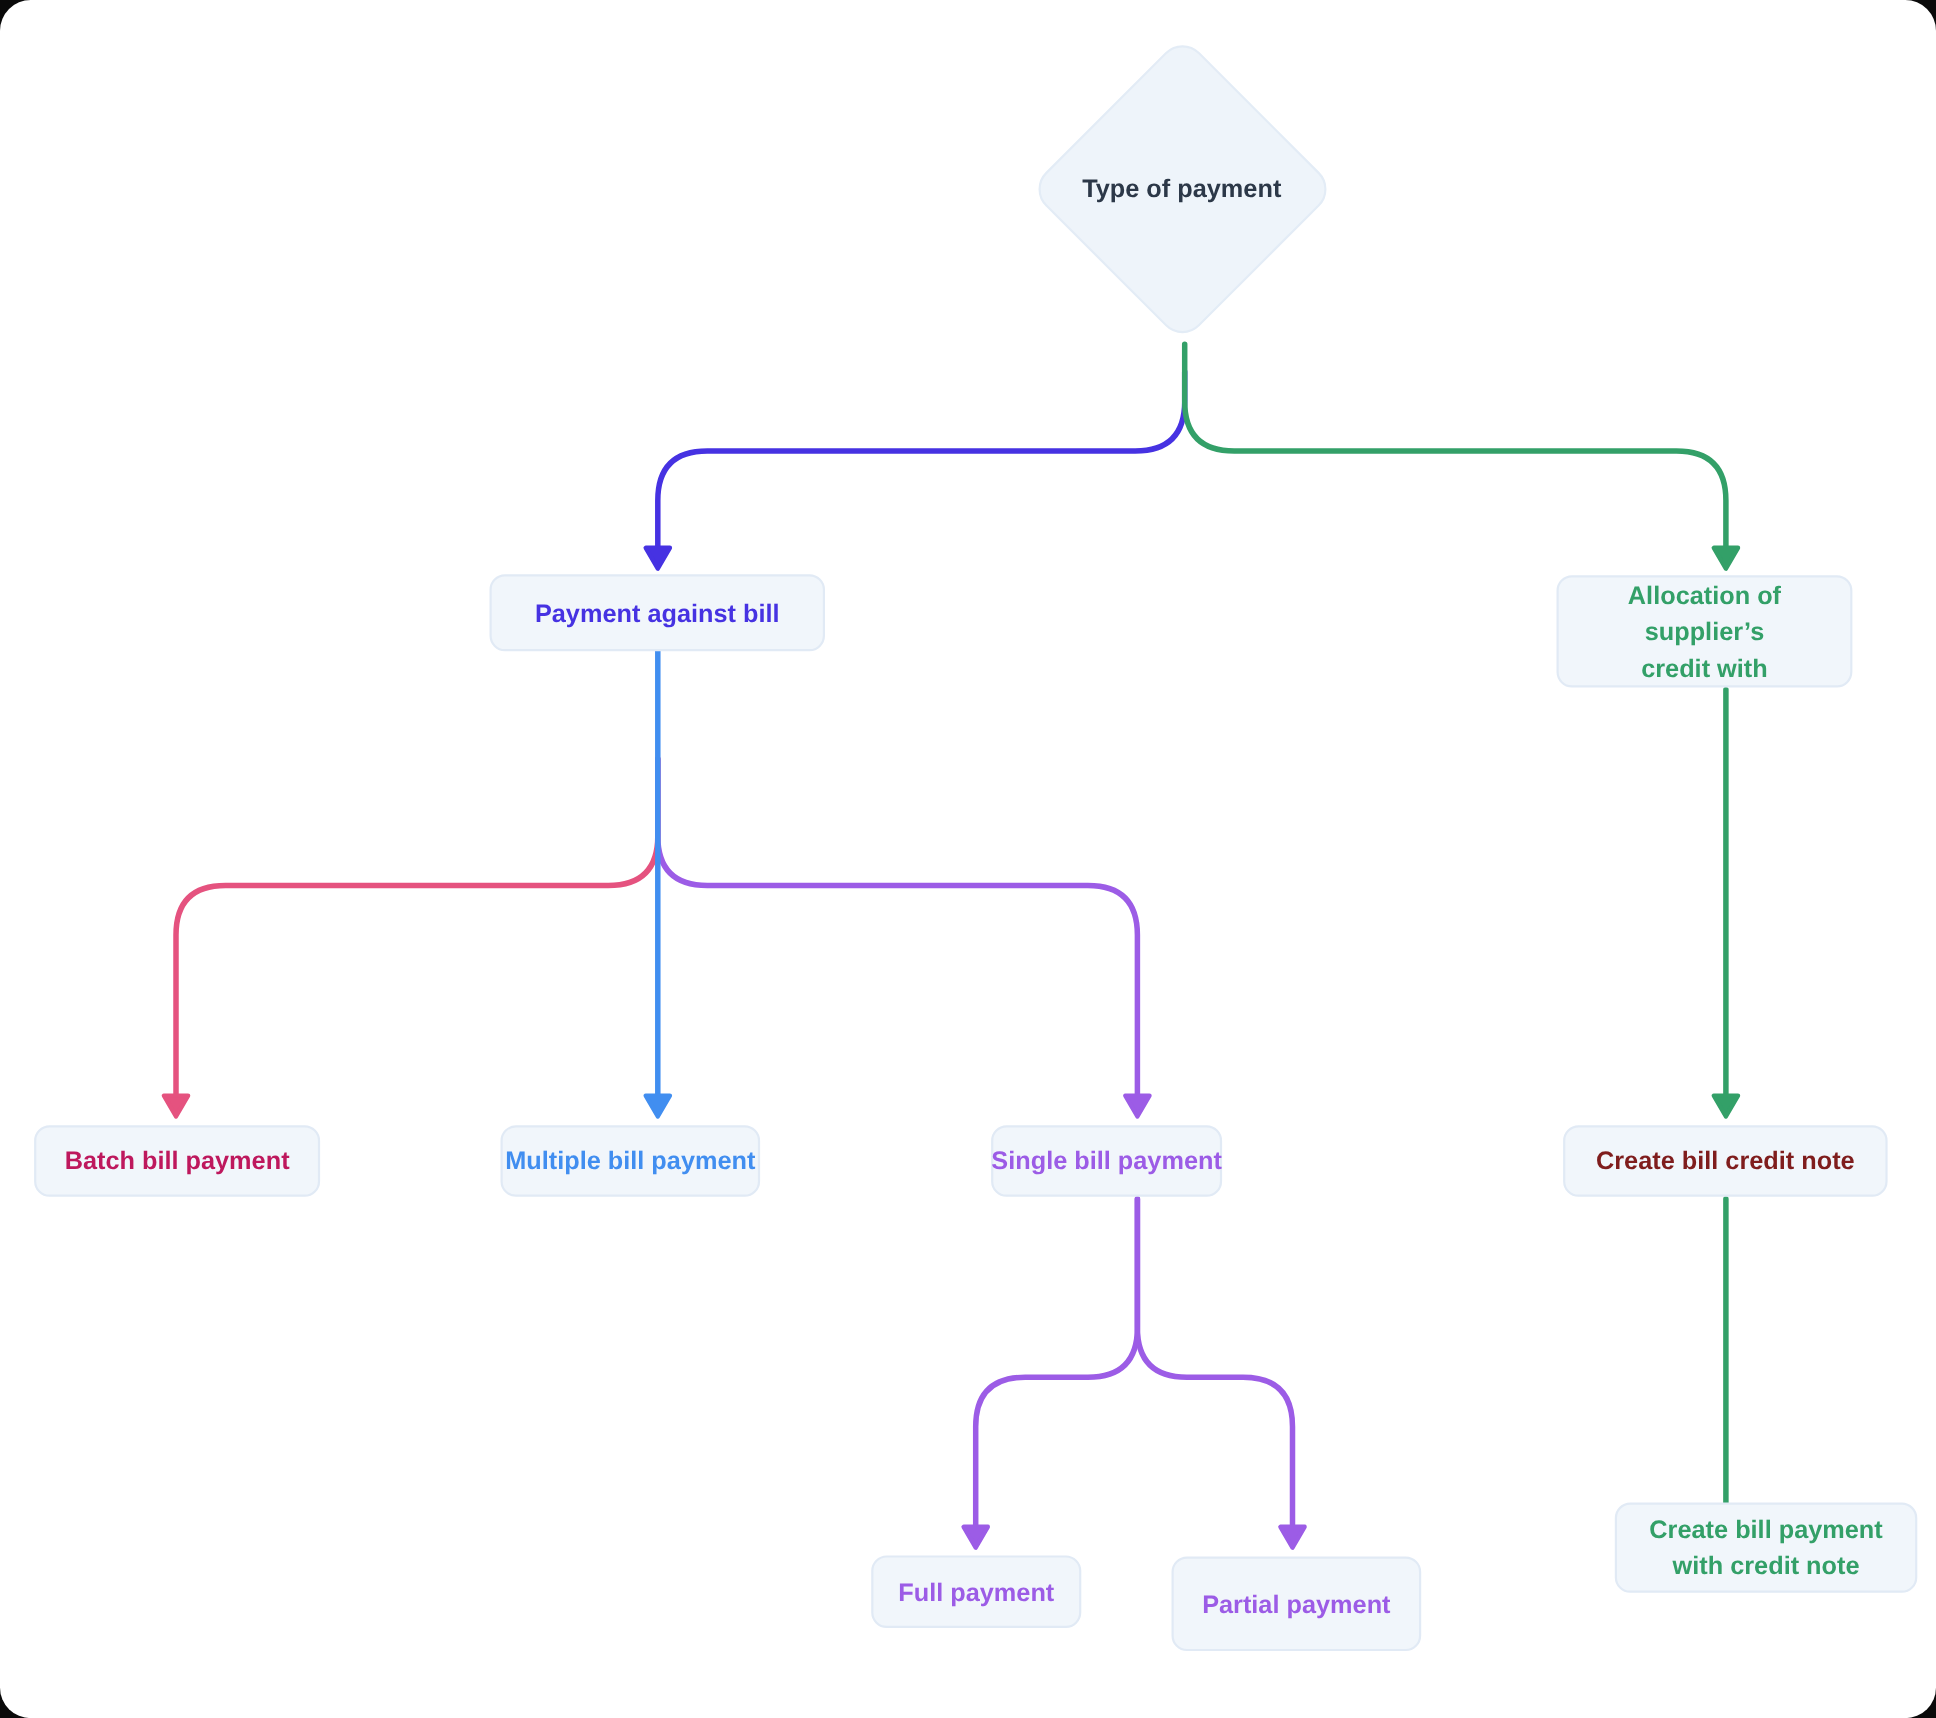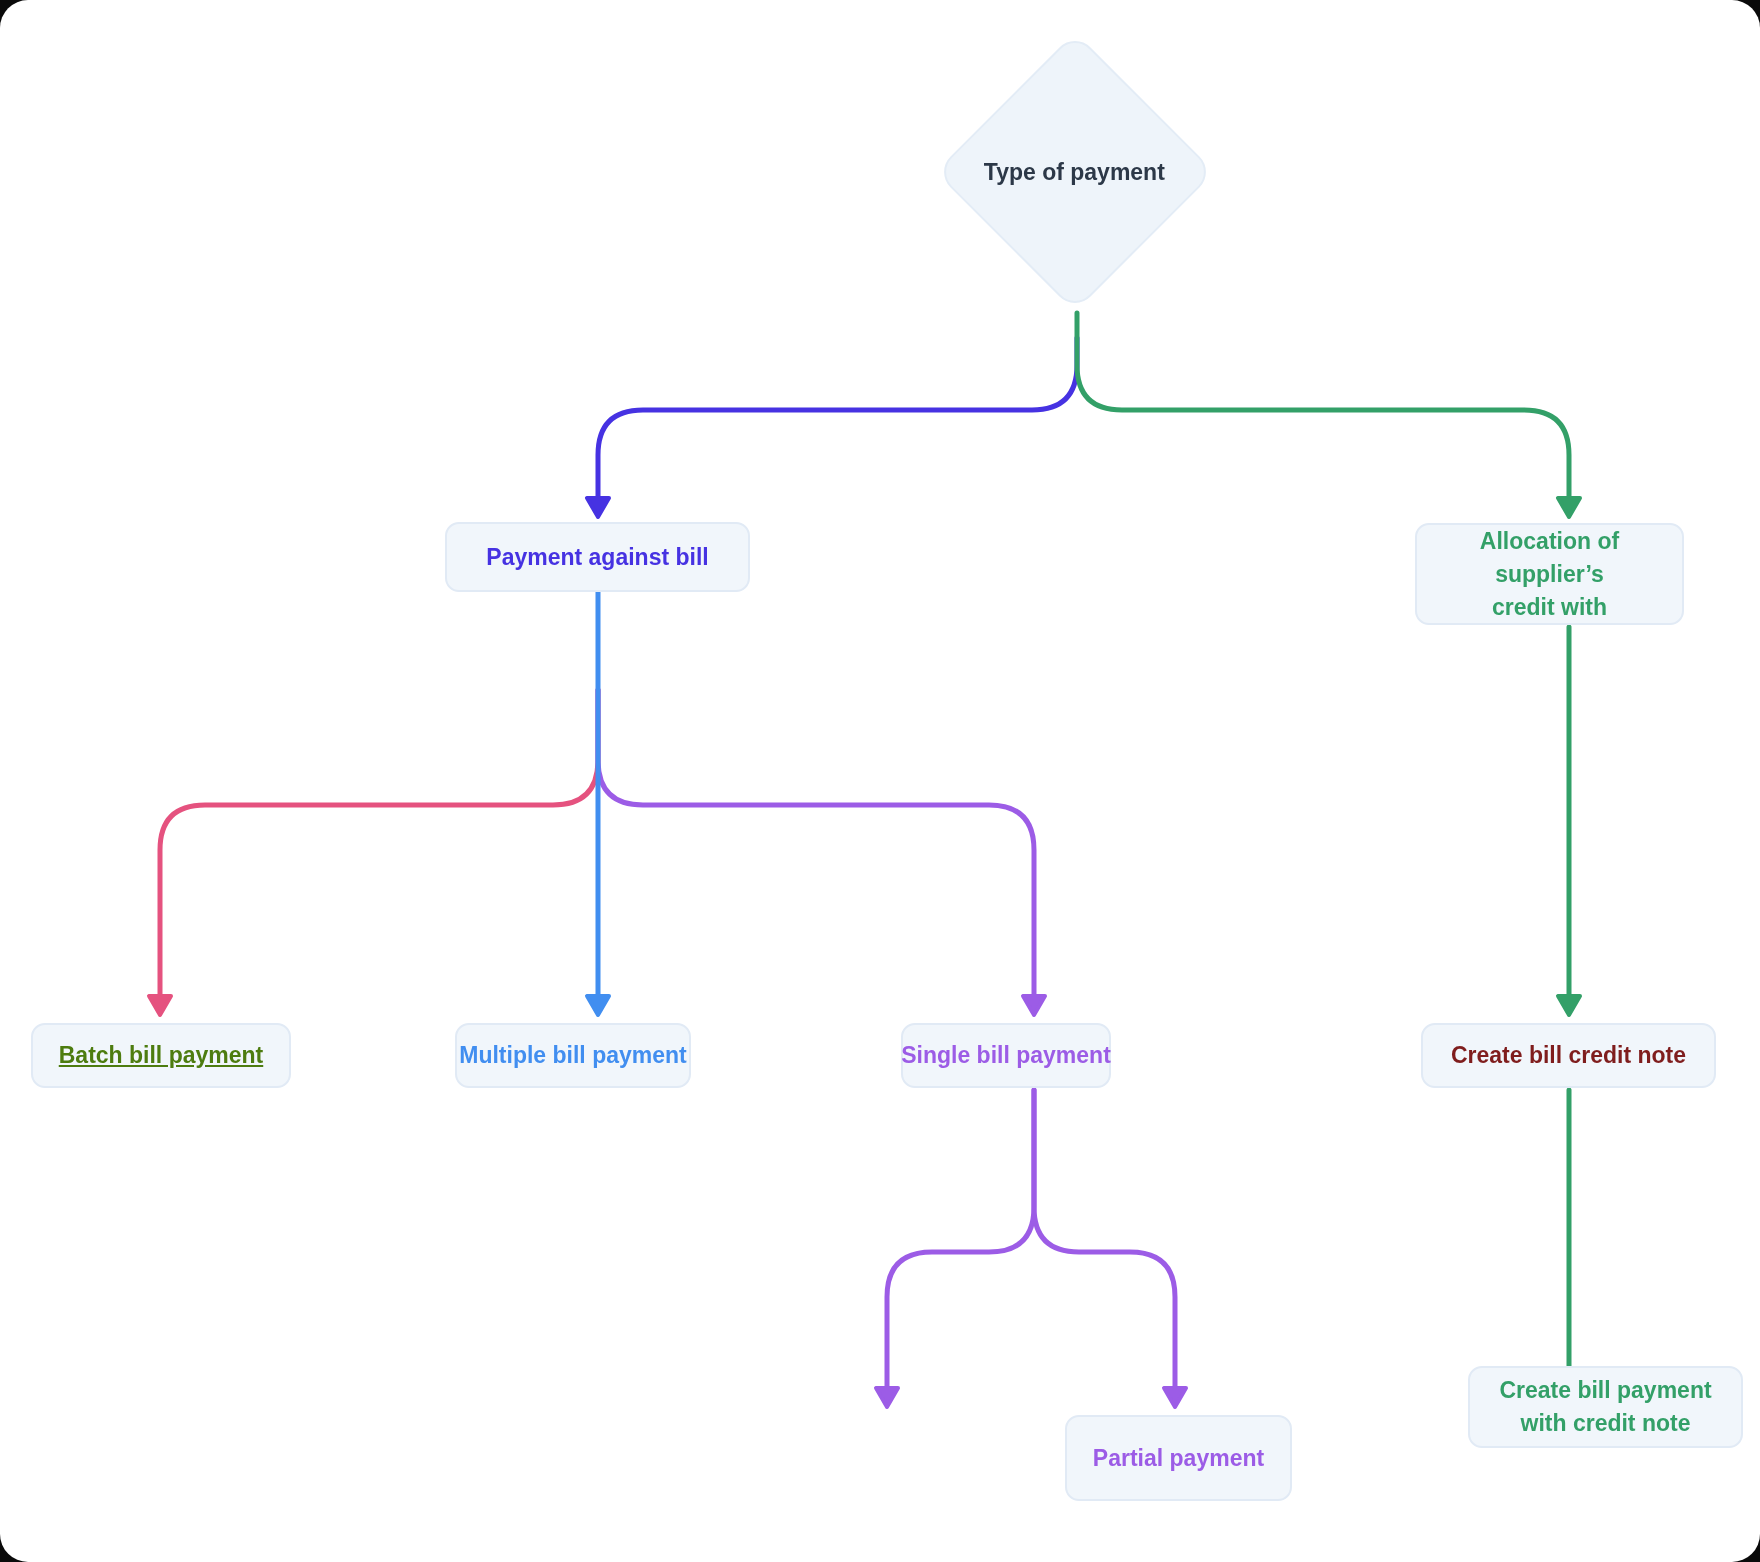--- a/index.html
+++ b/index.html
@@ -121,35 +121,38 @@
   </div>
 
   <div class="node twoline" style="left: 1415px; top: 523px; width: 269px; height: 102px; color: rgb(51, 160, 104);">
     <div>
       <span>Allocation of supplier’s</span>
       <span>credit with</span>
     </div>
   </div>
 
   <div class="node" style="left:31px; top:1023px; width:260px; height:65px;">
-    <span class="one-line" style="color: #4d7c0f; text-decoration: underline;">Batch bill payment</span>
+    <span class="one-line" style="color: #be185d;">Batch bill payment</span>
   </div>
 
   <div class="node" style="left:455px; top:1023px; width:236px; height:65px;">
     <span class="one-line" style="color: rgb(65, 142, 240);">Multiple bill payment</span>
   </div>
 
   <div class="node" style="left:901px; top:1023px; width:210px; height:65px;">
     <span class="one-line" style="color: rgb(156, 92, 230);">Single bill payment</span>
   </div>
 
   <div class="node" style="left:1421px; top:1023px; width:295px; height:65px;">
     <span class="one-line" style="color: #7f1d1d;">Create bill credit note</span>
   </div>
 
+  <div class="node" style="left:792px; top:1414px; width:191px; height:66px;">
+    <span class="one-line" style="color: rgb(156, 92, 230);">Full payment</span>
+  </div>
 
   <div class="node" style="left:1065px; top:1415px; width:227px; height:86px;">
     <span class="one-line" style="color: rgb(156, 92, 230);">Partial payment</span>
   </div>
 
   <div class="node twoline" style="left: 1432px; top: 1366px; width: 275px; height: 82px; color: rgb(51, 160, 104); margin-left: 36px;">
     <div>
       <span>Create bill payment</span>
       <span>with credit note</span>
     </div>

